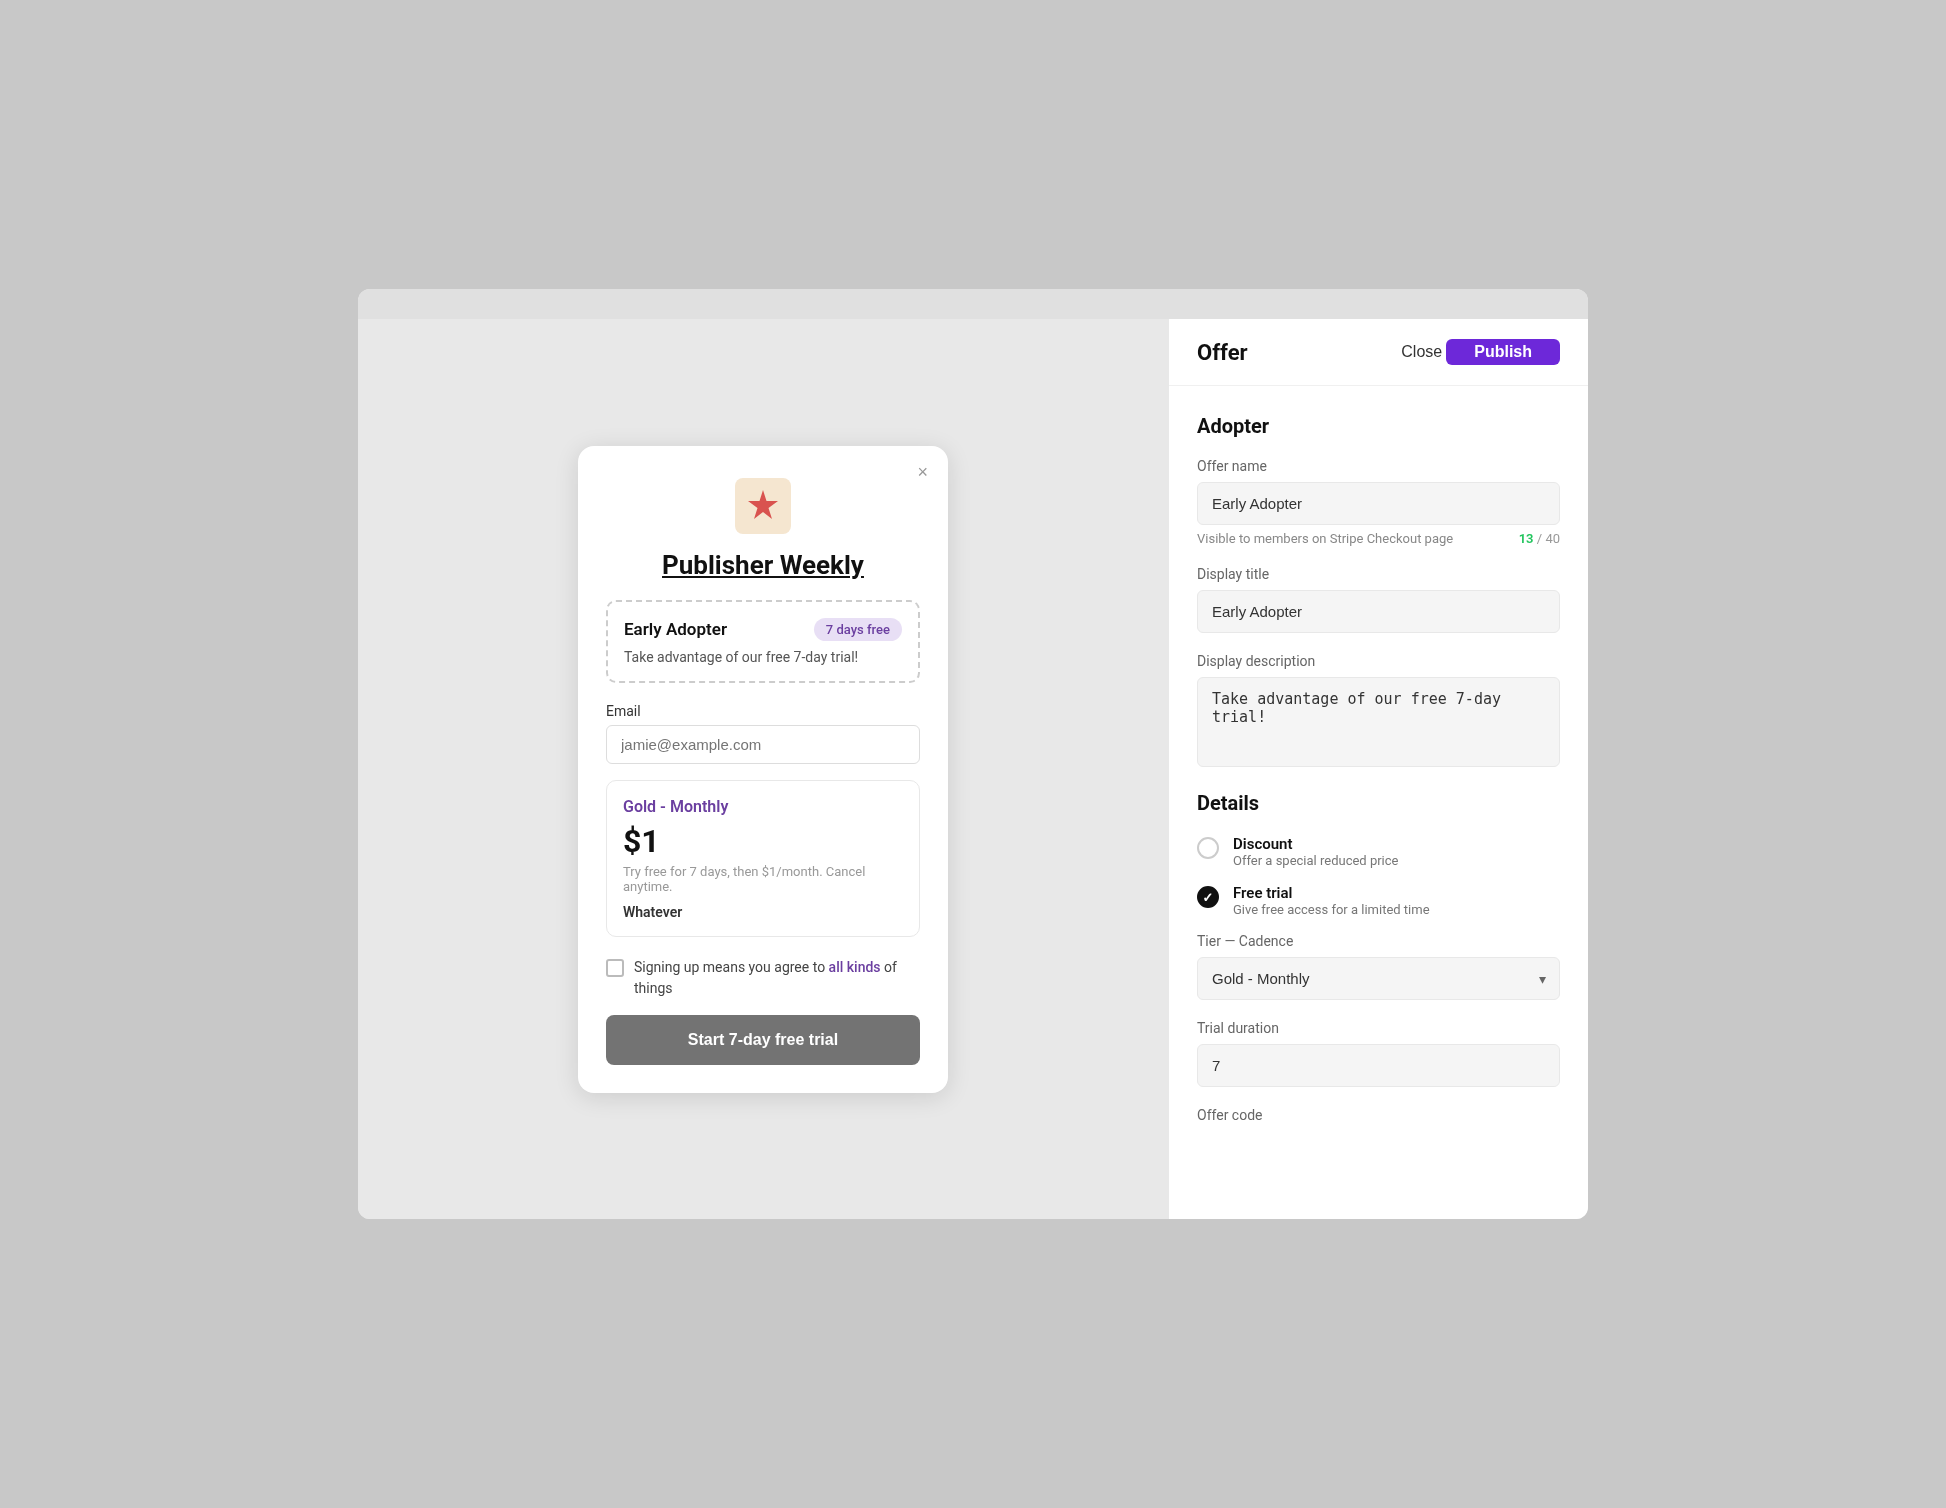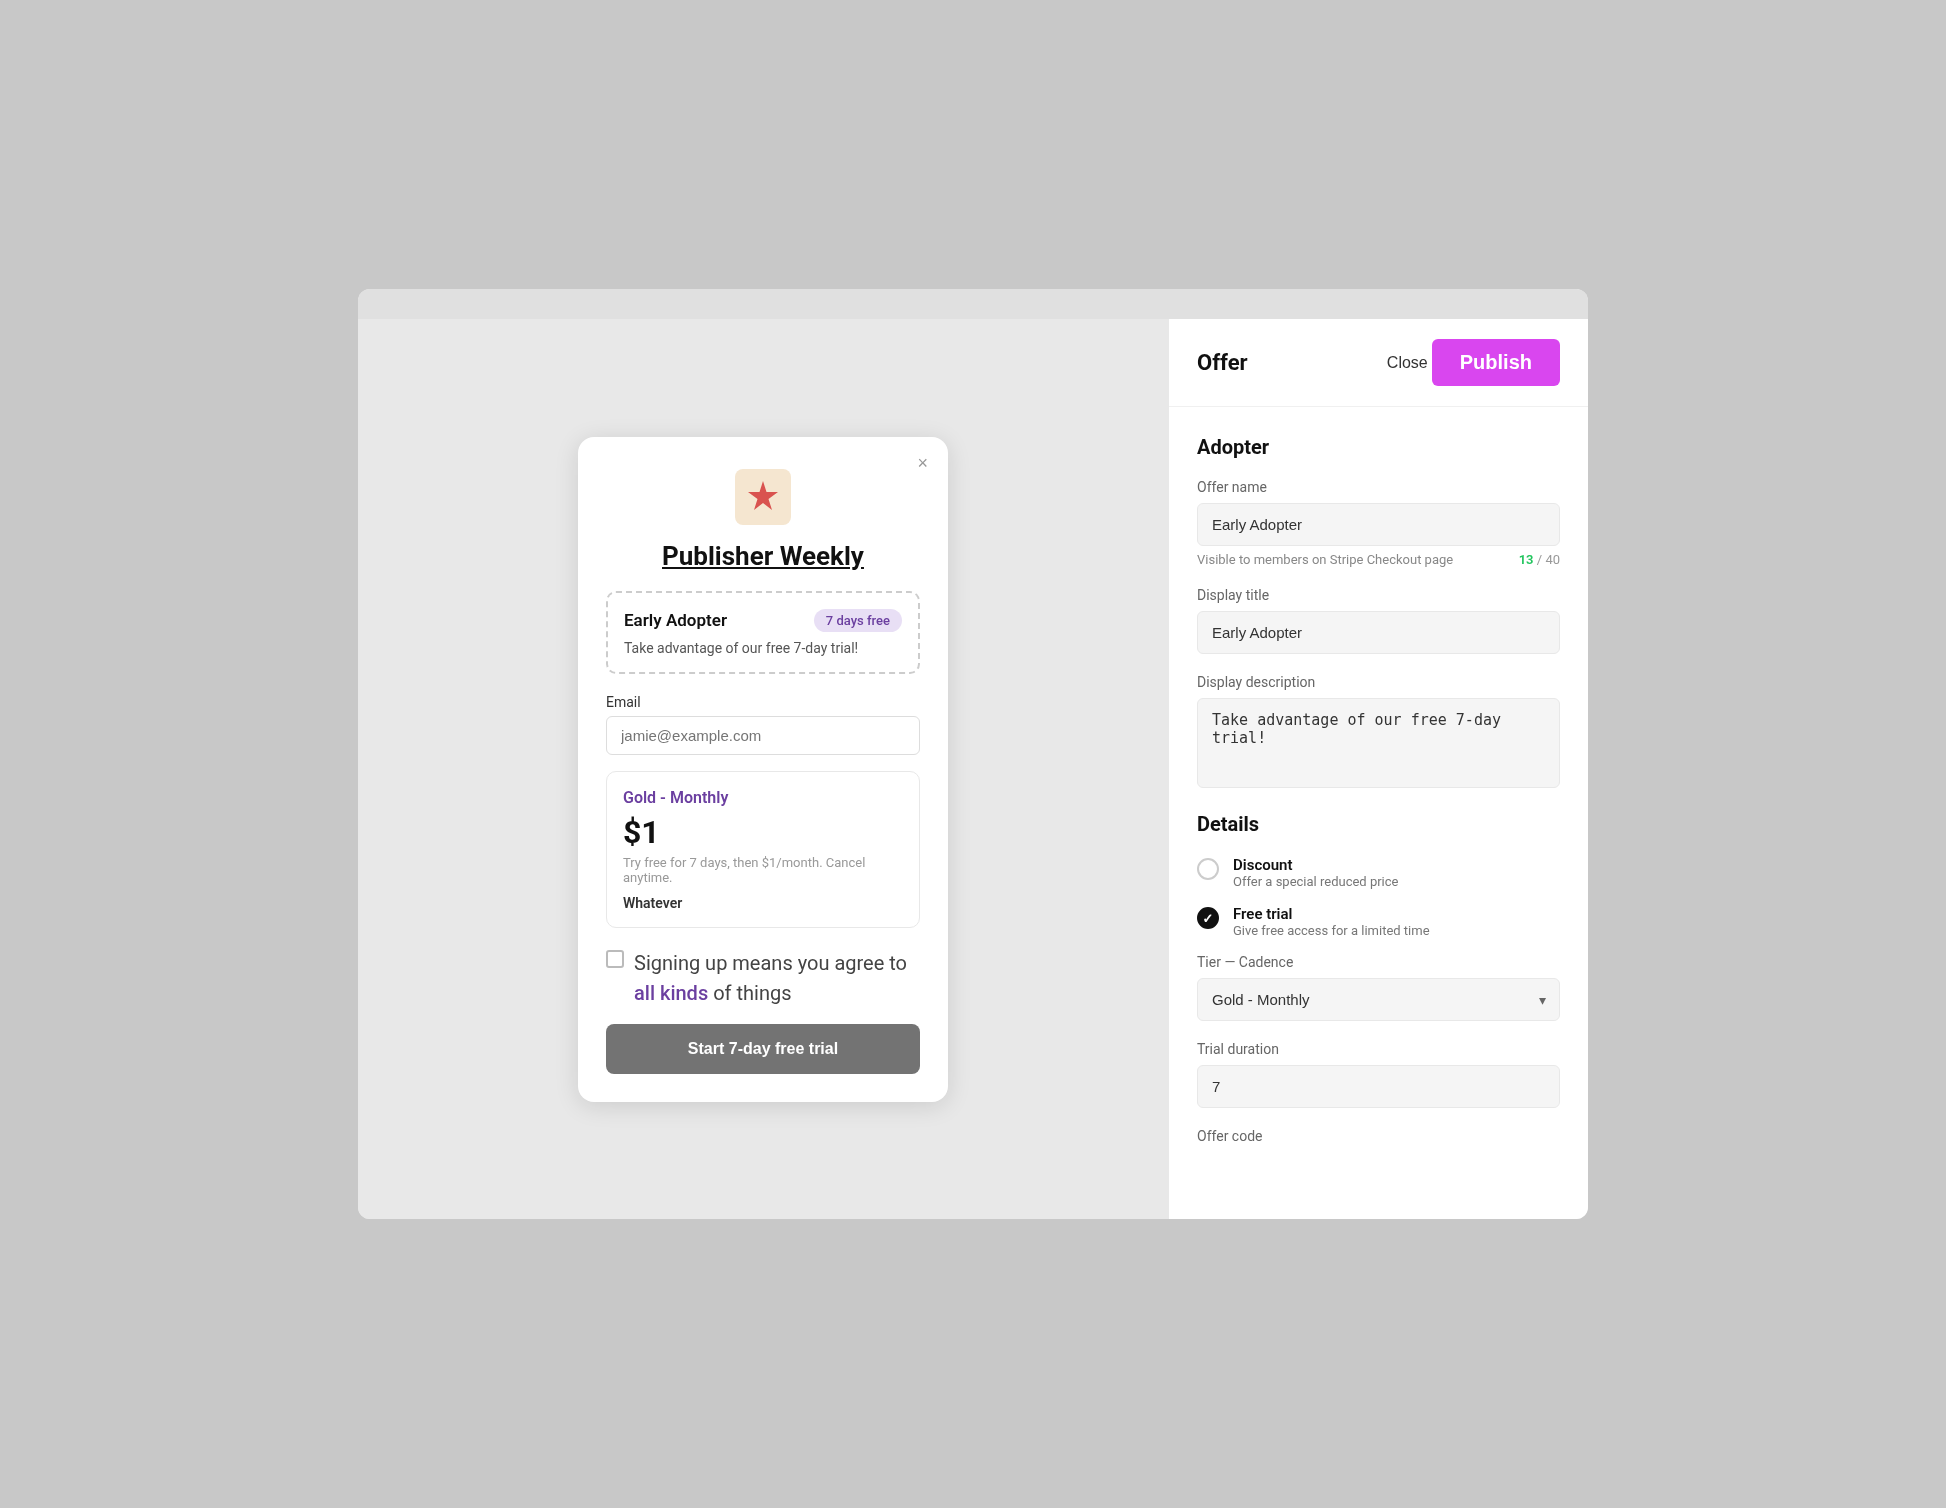--- a/index.html
+++ b/index.html
@@ -165,21 +165,21 @@
     }
     .terms-checkbox {
       width: 18px;
       height: 18px;
       border: 2px solid #bbb;
       border-radius: 3px;
       margin-top: 2px;
       flex-shrink: 0;
     }
     .terms-text {
-      font-size: 20px;
+      font-size: 14px;
       color: #444;
       line-height: 1.5;
     }
     .terms-link {
       color: #6b3fa0;
       text-decoration: none;
       font-weight: 500;
     }
     .cta-button {
       width: 100%;
@@ -219,26 +219,26 @@
     }
     .close-link {
       font-size: 16px;
       color: #333;
       cursor: pointer;
       background: none;
       border: none;
       font-weight: 500;
     }
     .publish-btn {
-      background: #d946ef;
+      background: #6d28d9;
       color: #fff;
       border: none;
       border-radius: 6px;
-      padding: 12px 28px;
-      font-size: 20px;
+      padding: 4px 28px;
+      font-size: 16px;
       font-weight: 600;
       cursor: pointer;
     }
     .settings-body {
       padding: 28px;
       overflow-y: auto;
       flex: 1;
     }
     .section-title {
       font-size: 20px;

